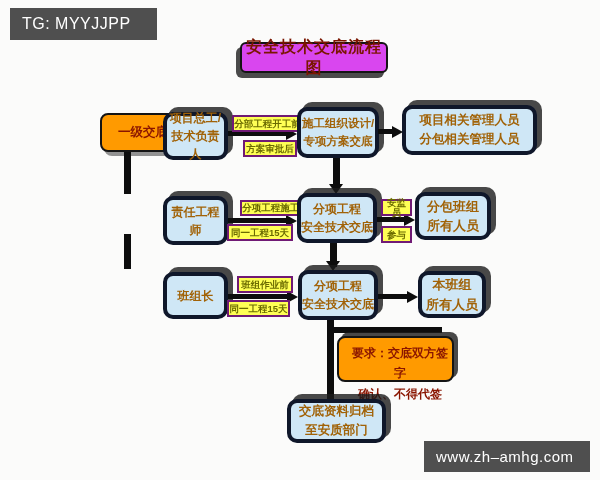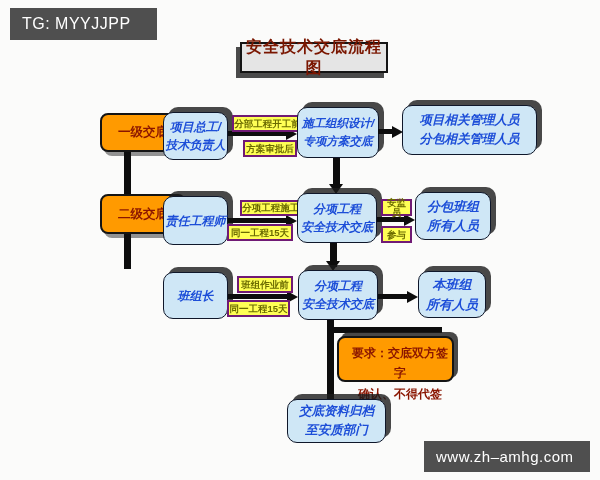--- a/index.html
+++ b/index.html
@@ -11,36 +11,35 @@
   .abs{position:absolute;box-sizing:border-box;}
   .flex{display:flex;align-items:center;justify-content:center;text-align:center;}
   .pre{white-space:pre-line;}
 
   .wm{
     background:#4f4f4f;color:#ffffff;display:flex;align-items:center;
     padding-left:12px;letter-spacing:0.5px;
   }
 
   .title-box{
-    background:#e5e5e5;border:2px solid #141414;border-radius:0;
+    background:#d946ef;border:2px solid #141414;border-radius:6px;
     color:#7a1600;font-weight:bold;font-size:16px;letter-spacing:1px;
     box-shadow:-4px 5px 0 rgba(30,30,30,0.8);
   }
 
   .level-box{
     background:#ff9a00;border:2px solid #141414;border-radius:8px;
     color:#8a1500;font-weight:bold;font-size:12.5px;
     box-shadow:4px 4px 0 rgba(60,60,60,0.55);
   }
 
   .blue-box{
-    background:#cfe7f6;border:1px solid #0f172a;border-radius:10px;
-    color:#1d4ed8;font-weight:bold;font-size:12px;line-height:1.5;
+    background:#cfe7f6;border:4px solid #0f172a;border-radius:10px;
+    color:#a16207;font-weight:bold;font-size:12px;line-height:1.5;
     box-shadow:5px -5px 0 rgba(28,28,28,0.8);
-    font-style:italic;
   }
 
   .yellow-tag{
     background:#ffff55;border:2px solid #701a75;
     color:#6b6b00;font-weight:bold;font-size:9.5px;line-height:1;
   }
 
   .note-box{
     background:#ff9a00;border:2px solid #141414;border-radius:8px;
     color:#8a1500;font-weight:bold;font-size:12px;line-height:1.7;
@@ -59,21 +58,20 @@
 <body>
 
 <div class="canvas">
 
   <div class="abs wm" style="left:10px;top:8px;width:147px;height:32px;font-size:16px;">TG: MYYJJPP</div>
   <div class="abs wm" style="left:424px;top:441px;width:166px;height:31px;font-size:15px;">www.zh–amhg.com</div>
 
   <div class="abs flex title-box" style="left:240px;top:42px;width:148px;height:31px;">安全技术交底流程图</div>
 
   <div class="abs flex level-box" style="left:100px;top:113px;width:86px;height:39px;">一级交底</div>
-  <div class="abs flex level-box" style="left:100px;top:194px;width:86px;height:40px;">二级交底</div>
   <div class="abs vline" style="left:124px;top:152px;height:42px;"></div>
   <div class="abs vline" style="left:124px;top:234px;height:35px;"></div>
 
   <div class="abs flex blue-box pre" style="left:163px;top:112px;width:65px;height:48px;">项目总工/
 技术负责人</div>
 
   <div class="abs hline" style="left:228px;top:131px;width:60px;"></div>
   <div class="abs arrow-r" style="left:286px;top:128px;"></div>
 
   <div class="abs flex yellow-tag" style="left:232px;top:115px;width:71px;height:17px;">分部工程开工前</div>
@@ -84,21 +82,21 @@
 
   <div class="abs hline" style="left:378px;top:129px;width:16px;"></div>
   <div class="abs arrow-r" style="left:392px;top:126px;"></div>
 
   <div class="abs flex blue-box pre" style="left:402px;top:105px;width:135px;height:50px;font-size:12.5px;">项目相关管理人员
 分包相关管理人员</div>
 
   <div class="abs vline" style="left:333px;top:158px;height:30px;"></div>
   <div class="abs arrow-d" style="left:329px;top:184px;"></div>
 
-  <div class="abs flex blue-box" style="left:163px;top:196px;width:65px;height:49px;text-align:right;">责任工程师</div>
+  <div class="abs flex blue-box" style="left:163px;top:196px;width:65px;height:49px;">责任工程师</div>
 
   <div class="abs hline" style="left:228px;top:218px;width:60px;"></div>
   <div class="abs arrow-r" style="left:286px;top:215px;"></div>
 
   <div class="abs flex yellow-tag" style="left:240px;top:200px;width:71px;height:16px;">分项工程施工前</div>
   <div class="abs flex yellow-tag" style="left:227px;top:224px;width:66px;height:17px;">同一工程15天</div>
 
   <div class="abs flex blue-box pre" style="left:297px;top:193px;width:80px;height:50px;">分项工程
 安全技术交底</div>
 

